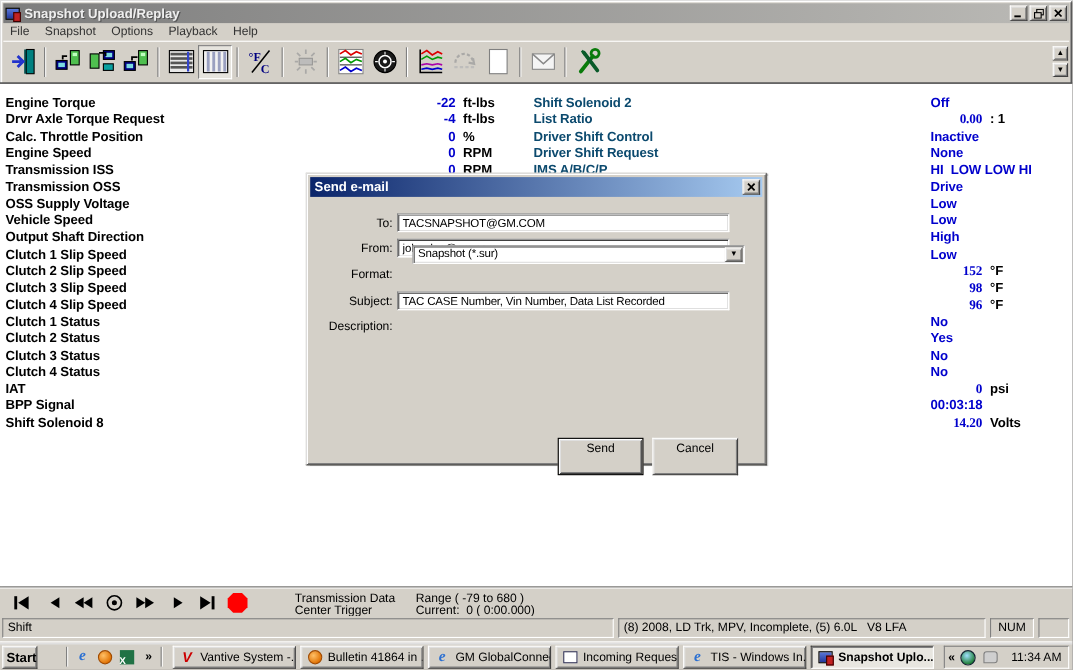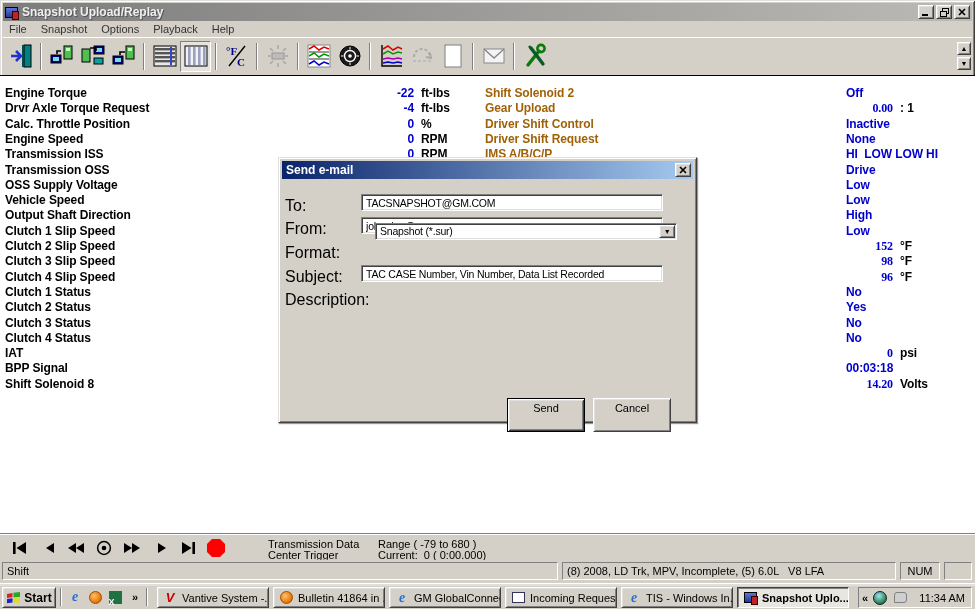--- a/index.html
+++ b/index.html
@@ -39,35 +39,35 @@
 
   
   #content { position:absolute; left:0; top:75px; width:975px; height:458px;
     background:#fff; border-top:1px solid #000; }
   .dl-row { position:absolute; left:0; width:100%; height:15px;
     font-size:12px; font-weight:bold; white-space:pre; letter-spacing:-0.1px; }
   .dl-row span { position:absolute; top:0; }
   .ln { left:5px;  color:#000; }
   .lv { left:328px; width:86px; text-align:right; color:#0000cc; }
   .lu { left:421px; color:#000; }
-  .rn { left:485px; color:#a16207; }
+  .rn { left:485px; color:#0c4a6e; }
   .rv { color:#0000cc; left:846px; }
   .rv.num { width:47px; text-align:right;font-family:Liberation Serif, serif; }
   .ru { left:900px; color:#000; }
 
   
   #dialog { position:absolute; left:278px; top:157px; width:419px; height:266px;
     background:#d4d0c8; border:1px solid; border-color:#dfdfdf #404040 #404040 #dfdfdf;
     box-shadow: inset 1px 1px 0 #fff, inset -1px -1px 0 #808080, 1px 1px 1px rgba(0,0,0,.4); }
   .dtitle { position:absolute; left:3px; top:3px; right:3px; height:18px;
     background:linear-gradient(to right,#0a246a,#a6caf0);
     color:#fff; font-weight:bold; font-size:12px; display:flex; align-items:center; padding-left:4px; }
   .dclose { position:absolute; right:2px; top:2px; width:16px; height:14px;
     display:flex; align-items:center; justify-content:center; }
-  .dlabel { position:absolute; left:6px; width:72px; font-size:16px; color:#000; }
+  .dlabel { position:absolute; left:6px; width:72px; text-align:right; font-size:11px; color:#000; }
   .dinput, .combo, .dtext { position:absolute; left:82px; width:302px; background:#fff;
     border:1px solid; border-color:#808080 #fff #fff #808080;
     box-shadow: inset 1px 1px 0 #404040, inset -1px -1px 0 #dfdfdf;
     font-family:"Liberation Sans", sans-serif; font-size:10.5px; letter-spacing:-0.2px; color:#000; }
   .dinput { height:17px; padding:1px 4px; outline:none; }
   .combo { height:17px; padding:1px 20px 1px 4px; line-height:13px; }
   .combo-arrow { position:absolute; right:1px; top:1px; bottom:1px; width:16px;
     display:flex; align-items:center; justify-content:center; font-size:7px; }
   .dtext { height:93px; padding:1px 20px 1px 4px; line-height:13px; }
   .caret { display:inline-block; width:1px; height:10px; background:#000; vertical-align:-1px; }
@@ -90,21 +90,21 @@
   .pb-text { position:absolute; font-size:11px; color:#000; white-space:pre; }
 
   
   #statusbar { position:absolute; left:0; top:560px; width:975px; height:23px; background:#d4d0c8; }
   .sb-panel { position:absolute; top:2px; height:18px; font-size:11px; line-height:16px;
     white-space:pre; color:#000; border:1px solid; border-color:#808080 #fff #fff #808080; padding:0 4px; }
 
   
   #taskbar { position:absolute; left:0; top:583px; width:975px; height:26px;
     background:#d4d0c8; border-top:1px solid #fff; box-shadow: inset 0 2px 0 #dfdfdf; }
-  #start-button { position:absolute; left:2px; top:3px; width:54px; height:21px;
+  #start-button { position:absolute; left:2px; top:3px; width:32px; height:21px;
     display:flex; align-items:center; justify-content:center; gap:3px;
     font-weight:bold; font-size:12px; color:#000; }
   .tb-sep { position:absolute; top:4px; width:2px; height:18px;
     border-left:1px solid #808080; border-right:1px solid #fff; }
   .ql { position:absolute; top:4px; width:18px; height:18px;
     display:flex; align-items:center; justify-content:center; }
   .chev { font-size:11px; font-weight:bold; color:#000; }
   .task { position:absolute; top:3px; height:21px; width:112px;
     display:flex; align-items:center; gap:4px; padding:0 4px;
     font-size:11px; color:#000; overflow:hidden; white-space:pre; }
@@ -298,21 +298,21 @@
       <path d="M9 5 L21 21" stroke="#0a5a2a" stroke-width="3.4" stroke-linecap="round"></path>
       <path d="M7 3 L10 7" stroke="#0a5a2a" stroke-width="2.4"></path>
     </svg>
   </span>
 </div>
 <span class="tscroll raised" style="left:957px; top:42px;">▲</span>
 <span class="tscroll raised" style="left:957px; top:57px;">▼</span>
 
 <div id="content">
     <div class="dl-row" style="top: 10px; padding-left: 48px;"><span class="ln">Engine Torque</span><span class="lv">-22</span><span class="lu">ft-lbs</span><span class="rn">Shift Solenoid 2</span><span class="rv str">Off</span><span class="ru"></span></div>
-    <div class="dl-row" style="top: 25.3px;"><span class="ln">Drvr Axle Torque Request</span><span class="lv">-4</span><span class="lu">ft-lbs</span><span class="rn">Gear Upload</span><span class="rv num">0.00</span><span class="ru">: 1</span></div>
+    <div class="dl-row" style="top: 25.3px;"><span class="ln">Drvr Axle Torque Request</span><span class="lv">-4</span><span class="lu">ft-lbs</span><span class="rn">List Ratio</span><span class="rv num">0.00</span><span class="ru">: 1</span></div>
     <div class="dl-row" style="top: 40.6px;"><span class="ln">Calc. Throttle Position</span><span class="lv">0</span><span class="lu">%</span><span class="rn">Driver Shift Control</span><span class="rv str">Inactive</span><span class="ru"></span></div>
     <div class="dl-row" style="top: 55.9px;"><span class="ln">Engine Speed</span><span class="lv">0</span><span class="lu">RPM</span><span class="rn">Driver Shift Request</span><span class="rv str">None</span><span class="ru"></span></div>
     <div class="dl-row" style="top: 71.2px;"><span class="ln">Transmission ISS</span><span class="lv">0</span><span class="lu">RPM</span><span class="rn">IMS A/B/C/P</span><span class="rv str">HI  LOW LOW HI</span><span class="ru"></span></div>
     <div class="dl-row" style="top: 86.5px;"><span class="ln">Transmission OSS</span><span class="lv"></span><span class="lu"></span><span class="rn"></span><span class="rv str">Drive</span><span class="ru"></span></div>
     <div class="dl-row" style="top: 101.8px;"><span class="ln">OSS Supply Voltage</span><span class="lv"></span><span class="lu"></span><span class="rn"></span><span class="rv str">Low</span><span class="ru"></span></div>
     <div class="dl-row" style="top: 117.1px;"><span class="ln">Vehicle Speed</span><span class="lv"></span><span class="lu"></span><span class="rn"></span><span class="rv str">Low</span><span class="ru"></span></div>
     <div class="dl-row" style="top: 132.4px;"><span class="ln">Output Shaft Direction</span><span class="lv"></span><span class="lu"></span><span class="rn"></span><span class="rv str">High</span><span class="ru"></span></div>
     <div class="dl-row" style="top: 147.7px;"><span class="ln">Clutch 1 Slip Speed</span><span class="lv"></span><span class="lu"></span><span class="rn"></span><span class="rv str">Low</span><span class="ru"></span></div>
     <div class="dl-row" style="top: 163px;"><span class="ln">Clutch 2 Slip Speed</span><span class="lv"></span><span class="lu"></span><span class="rn"></span><span class="rv num">152</span><span class="ru">°F</span></div>
     <div class="dl-row" style="top: 178.3px;"><span class="ln">Clutch 3 Slip Speed</span><span class="lv"></span><span class="lu"></span><span class="rn"></span><span class="rv num">98</span><span class="ru">°F</span></div>

